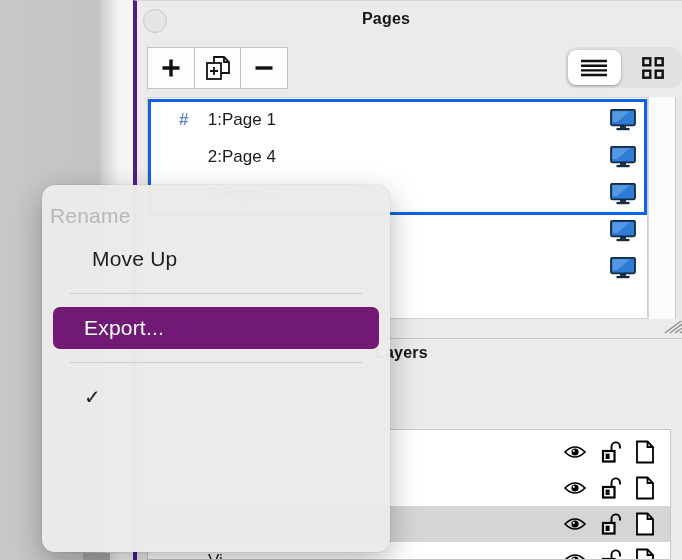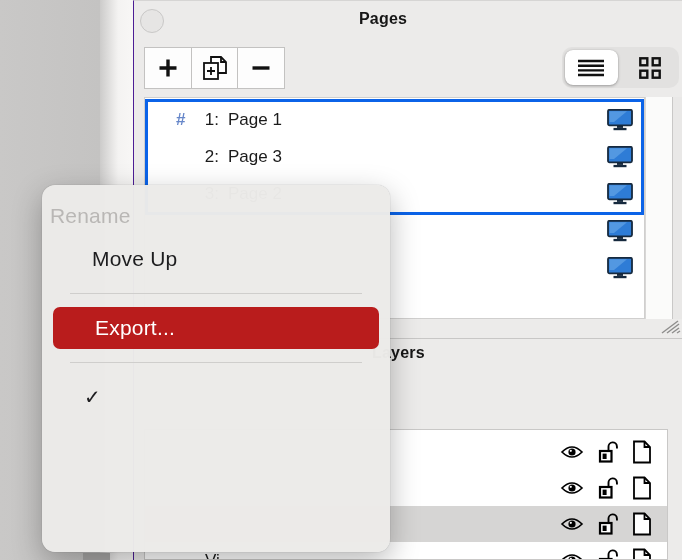--- a/index.html
+++ b/index.html
@@ -6,21 +6,21 @@
   body{font-family:"Liberation Sans","DejaVu Sans",sans-serif;background:#fff;}
   .stage{position:relative;width:682px;height:560px;overflow:hidden;background:#c7c6c5;}
   .abs{position:absolute;}
 
   
   .bg-left{left:0;top:0;width:100px;height:560px;background:linear-gradient(90deg,#c9c8c7,#c4c3c2);}
   .bg-strip{left:100px;top:0;width:33px;height:560px;background:linear-gradient(90deg,#cccbca,#f4f3f2 55%,#f8f7f6);}
   .bl-block{left:83px;top:553px;width:27px;height:7px;background:#a8a7a6;}
 
   
-  .panel{left:133px;top:0;width:549px;height:560px;background:#ecebea;border-left:1px solid #4c1d95;border-top:1px solid #d6d5d4;box-sizing:border-box;}
+  .panel{left:133px;top:0;width:549px;height:560px;background:#ecebea;border-left:4px solid #4c1d95;border-top:1px solid #d6d5d4;box-sizing:border-box;}
 
   
   .win-circle{left:6px;top:8px;width:22px;height:22px;border-radius:50%;background:#e6e5e4;border:1px solid #c9c8c7;}
   .panel-title{top:9px;font-size:16px;font-weight:600;color:#161616;letter-spacing:.2px;}
   .pages-title{left:225px;}
   .layers-title{left:238px;top:343px;}
 
   
   .toolbar-group{left:10px;top:46px;width:141px;height:42px;display:flex;background:#fdfdfd;border:1px solid #c3c2c1;box-sizing:border-box;}
   .tool-btn{flex:1;display:grid;place-items:center;border-right:1px solid #c3c2c1;background:#fdfdfd;cursor:default;}
@@ -29,39 +29,39 @@
   .seg-sel{left:3px;top:3px;width:53px;height:35px;background:#fff;border-radius:8px;box-shadow:0 1px 3px rgba(0,0,0,.3),0 0 1px rgba(0,0,0,.2);}
   .seg-half{top:0;width:58px;height:41px;display:grid;place-items:center;}
   .seg-left{left:0;} .seg-right{left:59px;}
 
   
   .pages-list{left:10px;top:96px;width:501px;height:222px;background:#fff;border:1px solid #d0cfce;box-sizing:border-box;}
   .page-selection{left:0px;top:1px;width:493px;height:110px;border:3px solid #0b63e8;}
   .page-row{left:0;right:0;height:37px;display:flex;align-items:center;font-size:17px;color:#1b1b1b;}
   .page-hash{margin-left:31px;width:19px;color:#6787c9;font-weight:600;}
   .page-num{width:24px;text-align:right;}
-  .page-label{margin-left:9px;}
+  .page-label{}
   .row-monitor{position:absolute;right:11px;top:50%;transform:translateY(-50%);width:26px;height:22px;}
 
   .scroll-track{left:511px;top:96px;width:28px;height:222px;background:#fbfbfa;border-left:1px solid #d8d7d6;border-right:1px solid #c9c8c7;box-sizing:border-box;}
   .right-edge{left:539px;top:96px;width:9px;height:222px;background:#e9e8e7;}
   .grip{left:524px;top:317px;width:24px;height:16px;}
 
   
   .section-divider{left:0;right:0;top:337px;height:0;border-top:1px solid #c8c7c6;}
   .layers-list{left:10px;top:428px;width:524px;height:131px;background:#fff;border:1px solid #c9c8c7;box-sizing:border-box;overflow:hidden;}
   .layer-row{left:0;right:0;height:36px;display:flex;align-items:center;justify-content:flex-end;gap:13px;padding-right:15px;box-sizing:border-box;font-size:17px;color:#1b1b1b;}
   .layer-row.selected{background:#d6d5d4;}
   .layer-name{position:absolute;left:60px;top:9px;}
 
   
   .menu{left:42px;top:185px;width:348px;height:367px;background:rgba(236,235,233,.98);border-radius:13px;box-shadow:0 10px 30px rgba(0,0,0,.28),0 0 1px rgba(0,0,0,.4);padding-top:9px;box-sizing:border-box;z-index:50;}
   .menu-item{height:43px;line-height:43px;padding-left:50px;font-size:21px;color:#1d1d1f;letter-spacing:.2px;position:relative;}
   .menu-item.disabled{color:#b9b7b5;padding-left:8px;}
-  .menu-item.highlighted{margin:0 11px;padding-left:42px;height:42px;line-height:42px;border-radius:7px;background:#b91c1c;color:#fff;}
+  .menu-item.highlighted{margin:0 11px;padding-left:31px;height:42px;line-height:42px;border-radius:7px;background:#701a75;color:#fff;}
   .menu-item.checked{padding-left:42px;display:flex;align-items:center;}
   .menu-check{display:inline-block;width:33px;font-size:20px;font-weight:600;color:#1d1d1f;}
   .menu-sep{height:1px;background:#cfcecc;margin:13px 28px;}
 
   svg{display:block;}
 </style>
 </head>
 <body>
 
 <div class="stage">
@@ -124,21 +124,21 @@
           <rect x="1" y="0.8" width="24" height="15.5" rx="1.5" fill="#2e7cd6" stroke="#16293e" stroke-width="1.8"></rect>
           <path d="M2.5 2.3 L20 2.3 L7 13 L2.5 13 Z" fill="#5c9fe3" opacity="0.8"></path>
           <rect x="10" y="16.3" width="6" height="2.6" fill="#16293e"></rect>
           <rect x="6.5" y="18.9" width="13" height="2.3" fill="#16293e"></rect>
         </svg>
       </div>
 
       <div class="abs page-row" style="top:40px;">
         <span class="page-hash"></span>
         <span class="page-num">2:</span>
-        <span class="page-label">Page 3</span>
+        <span class="page-label">Page 4</span>
         <svg class="row-monitor" viewBox="0 0 26 22">
           <rect x="1" y="0.8" width="24" height="15.5" rx="1.5" fill="#2e7cd6" stroke="#16293e" stroke-width="1.8"></rect>
           <path d="M2.5 2.3 L20 2.3 L7 13 L2.5 13 Z" fill="#5c9fe3" opacity="0.8"></path>
           <rect x="10" y="16.3" width="6" height="2.6" fill="#16293e"></rect>
           <rect x="6.5" y="18.9" width="13" height="2.3" fill="#16293e"></rect>
         </svg>
       </div>
 
       <div class="abs page-row" style="top:77px;">
         <span class="page-hash"></span>

